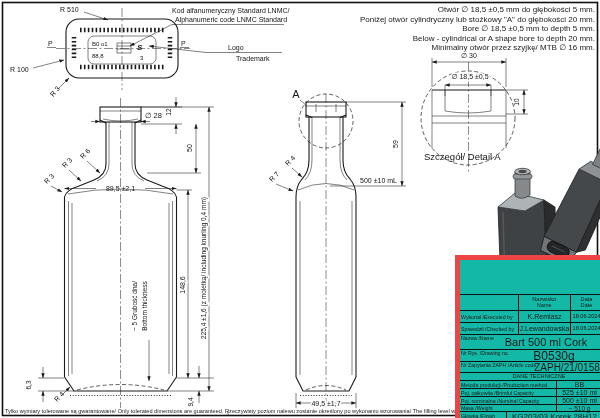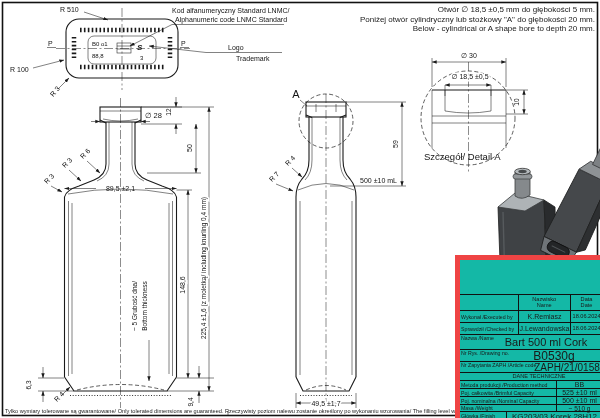--- a/index.html
+++ b/index.html
@@ -261,21 +261,23 @@
       <path d="M558,248 L594,248 L592,262 L561,262 Z" fill="#6f7478" stroke="#1e1f20" stroke-width="0.8"></path>
       <rect x="565" y="248" width="23" height="11" rx="5" fill="#232527" stroke="#0f0f10" stroke-width="0.8"></rect>
       <line x1="569" y1="253" x2="584" y2="253" stroke="#4f5356" stroke-width="1"></line>
     </g>
   </g>
 </svg>
 
 <div class="notes">
   <div>Otwór ∅ 18,5 ±0,5 mm do głębokości 5 mm.</div>
   <div>Poniżej otwór cylindryczny lub stożkowy "A" do głębokości 20 mm.</div>
+  <div>Bore ∅ 18,5 ±0,5 mm to depth 5 mm.</div>
   <div>Below - cylindrical or A shape bore to depth 20 mm.</div>
+  <div>Minimalny otwór przez szyjkę/ MTB ∅ 16 mm.</div>
 </div>
 
 <div class="footer-note">Tylko wymiary tolerowane są gwarantowane/ Only tolerated dimensions are guaranteed. Rzeczywisty poziom nalewu zostanie określony po wykonaniu wzorowania/ The filling level will be determined after sampling.</div>
 
 <div class="tb">
   <div class="row" style="height:34px;"></div>
   <div class="row" style="height:16px;">
     <div class="cell" style="width:58px;"></div>
     <div class="cell bl cen" style="width:52px;">
       <div class="hdr2"><span>Nazwisko</span><br>

